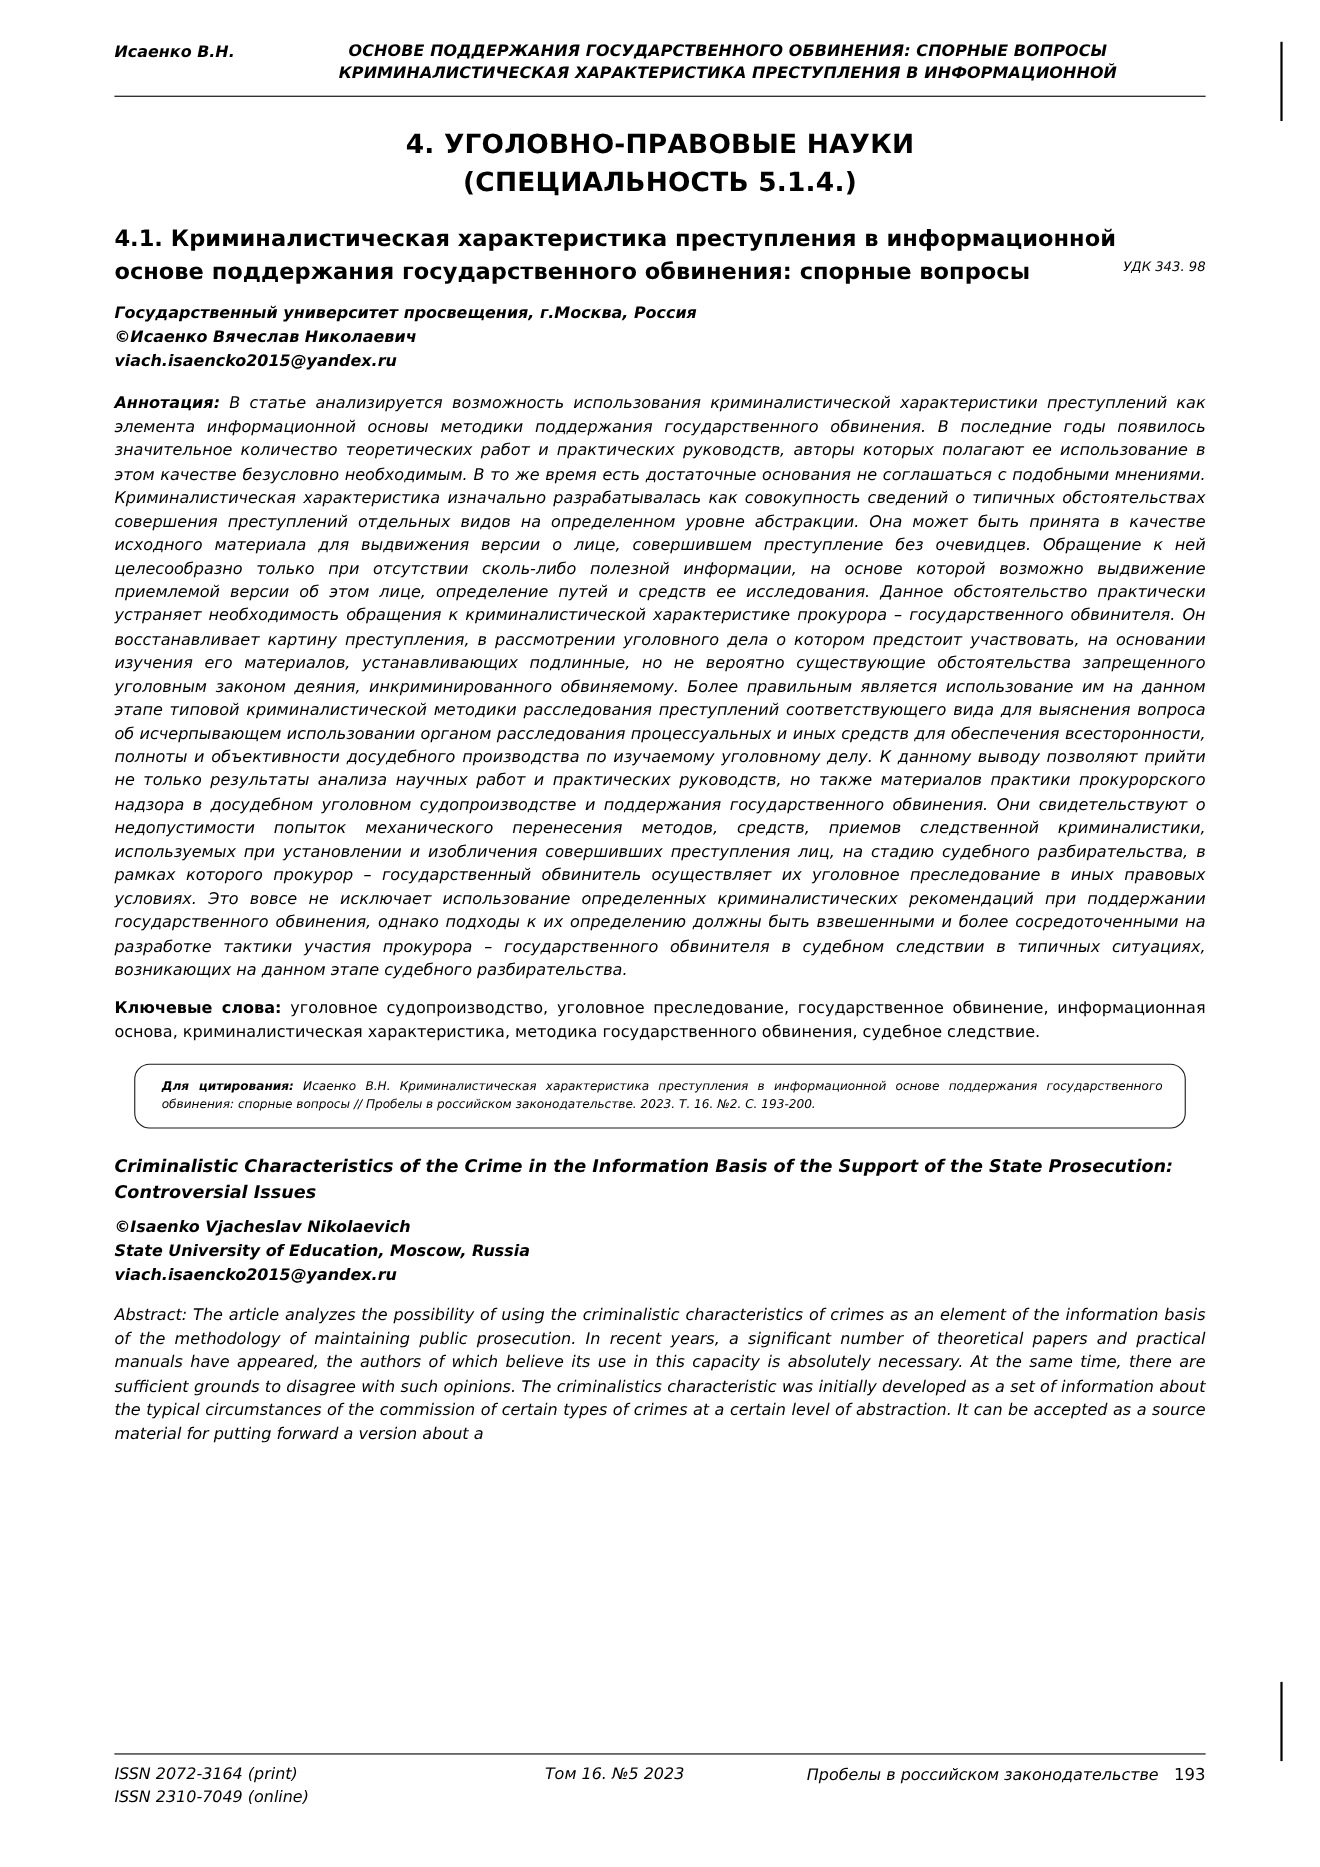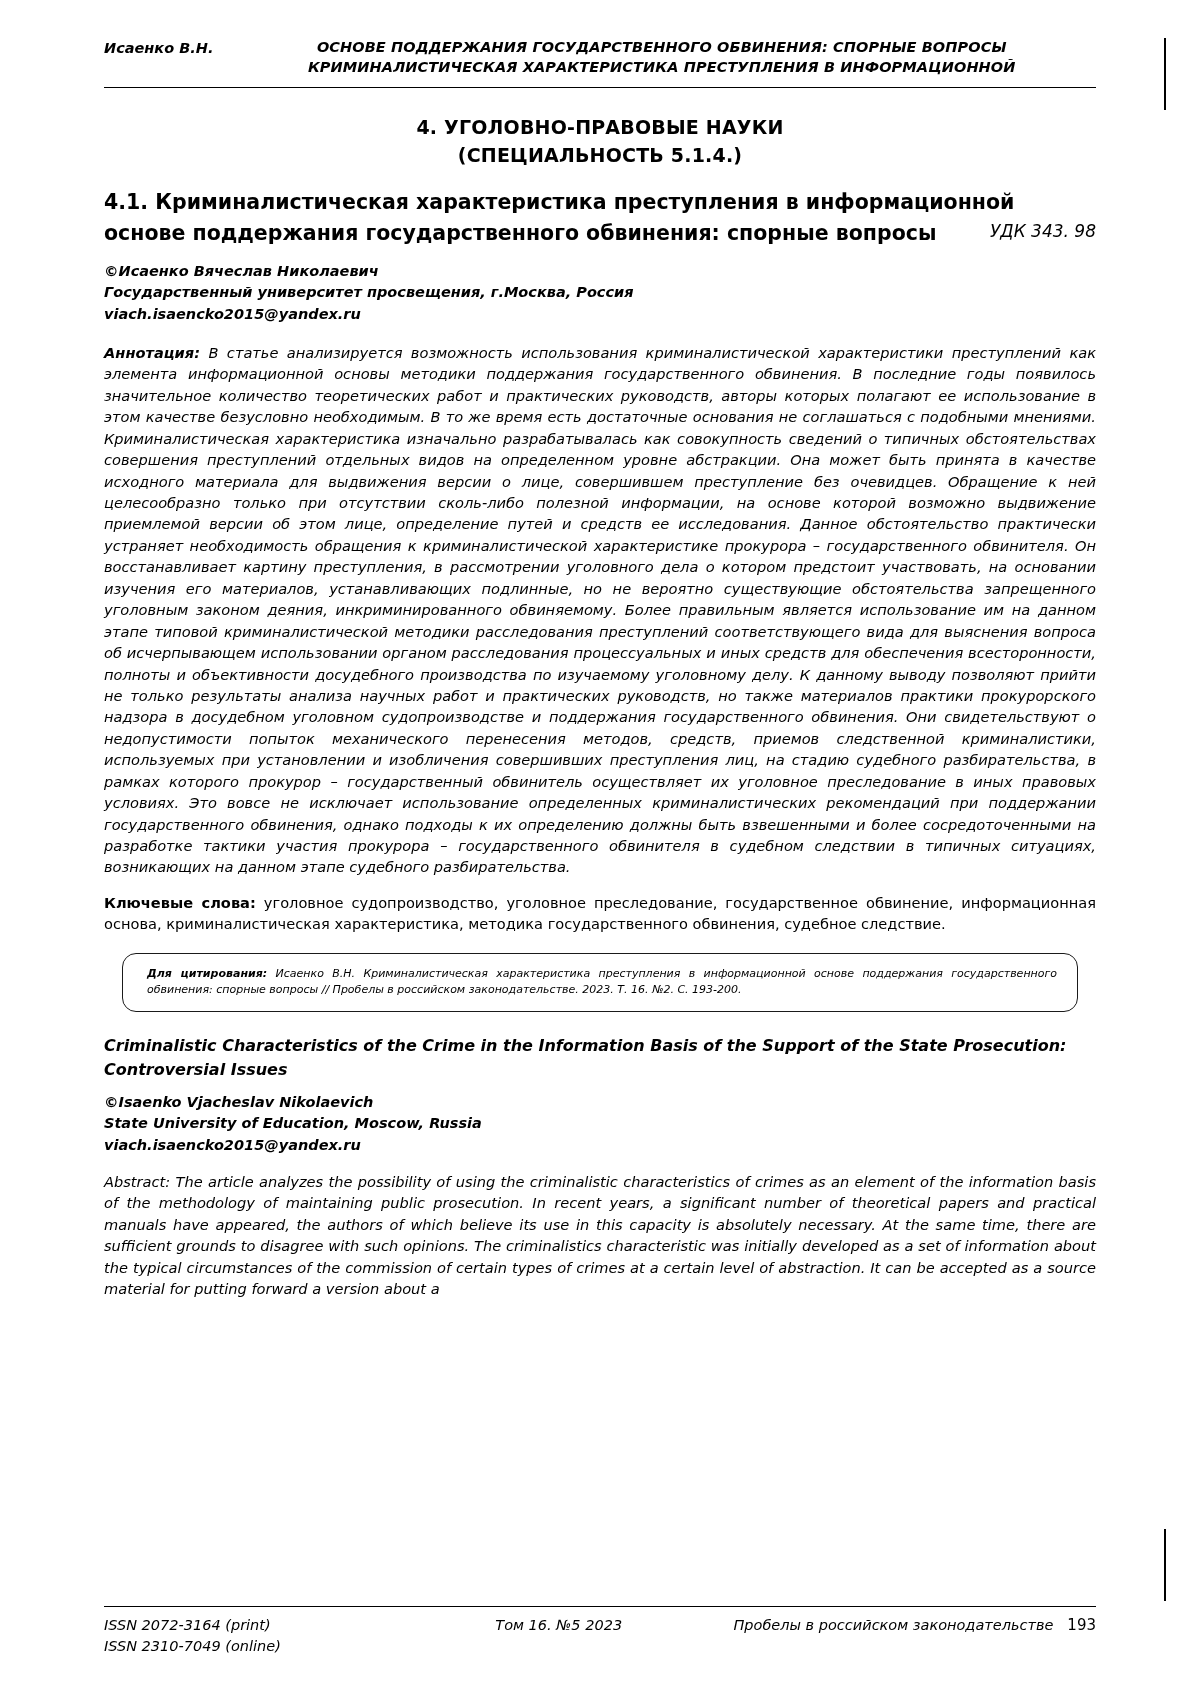--- a/index.html
+++ b/index.html
@@ -67,21 +67,21 @@
     bottom: 96px;
     width: 1.6px;
     height: 72px;
     background: #000;
   }
 
   
   .section-heading {
     text-align: center;
     font-weight: bold;
-    font-size: 19px;
+    font-size: 24px;
     line-height: 1.45;
     margin: 26px 0 18px 0;
     letter-spacing: 0.2px;
   }
 
   
   .article-title {
     font-weight: bold;
     font-size: 20.5px;
     line-height: 1.5;
@@ -89,21 +89,21 @@
   }
   .udk-row {
     position: relative;
     height: 0;
   }
   .udk {
     position: absolute;
     right: 0;
     top: -30px;
     font-style: italic;
-    font-size: 17px;
+    font-size: 12px;
   }
 
   
   .author-block {
     font-style: italic;
     font-weight: bold;
     font-size: 14.5px;
     line-height: 1.5;
     margin: 12px 0 0 0;
   }
@@ -164,21 +164,21 @@
     line-height: 1.47;
     text-align: justify;
   }
   .en-abstract .lead { font-weight: normal; margin-top: 40px; }
 
   
   .footer {
     position: absolute;
     left: 104px;
     right: 104px;
-    bottom: 40px;
+    bottom: 52px;
   }
   .rule-bottom {
     border-top: 1.6px solid #000;
     width: 100%;
     margin-bottom: 8px;
   }
   .footer-row {
     display: flex;
     align-items: flex-start;
     font-style: italic;
@@ -221,22 +221,22 @@
     <div>4. УГОЛОВНО-ПРАВОВЫЕ НАУКИ</div>
     <div>(СПЕЦИАЛЬНОСТЬ 5.1.4.)</div>
   </div>
 
   <div class="article-title">4.1. Криминалистическая характеристика преступления в информационной основе поддержания государственного обвинения: спорные вопросы</div>
   <div class="udk-row">
     <div class="udk">УДК 343. 98</div>
   </div>
 
   <div class="author-block">
+    <div>Государственный университет просвещения, г.Москва, Россия</div>
     <div>©Исаенко Вячеслав Николаевич</div>
-    <div>Государственный университет просвещения, г.Москва, Россия</div>
     <div>viach.isaencko2015@yandex.ru</div>
   </div>
 
   <div class="abstract">
     <span class="lead">Аннотация:</span><span> В статье анализируется возможность использования криминалистической характеристики преступлений как элемента информационной основы методики поддержания государственного обвинения. В последние годы появилось значительное количество теоретических работ и практических руководств, авторы которых полагают ее использование в этом качестве безусловно необходимым. В то же время есть достаточные основания не соглашаться с подобными мнениями. Криминалистическая характеристика изначально разрабатывалась как совокупность  сведений о типичных обстоятельствах совершения преступлений отдельных видов на определенном уровне абстракции. Она может быть принята в качестве исходного материала для выдвижения версии о лице, совершившем преступление без очевидцев.  Обращение к ней целесообразно только при отсутствии сколь-либо полезной информации, на основе которой возможно выдвижение приемлемой версии об этом лице, определение путей и средств ее исследования. Данное обстоятельство практически устраняет необходимость обращения к криминалистической характеристике прокурора – государственного обвинителя. Он восстанавливает картину преступления, в рассмотрении уголовного дела о котором предстоит участвовать, на основании изучения его материалов, устанавливающих подлинные, но не вероятно существующие обстоятельства запрещенного уголовным законом деяния, инкриминированного обвиняемому. Более правильным является использование им на данном этапе типовой криминалистической методики расследования преступлений соответствующего вида для выяснения вопроса об исчерпывающем использовании органом расследования процессуальных и иных средств для обеспечения всесторонности, полноты и объективности досудебного производства по изучаемому уголовному делу. К данному выводу позволяют прийти не только результаты анализа научных работ и практических руководств, но также материалов практики прокурорского надзора в досудебном уголовном судопроизводстве и поддержания государственного обвинения. Они свидетельствуют о недопустимости попыток механического перенесения методов, средств, приемов следственной криминалистики, используемых при установлении и изобличения совершивших преступления лиц, на стадию судебного разбирательства, в рамках которого прокурор – государственный обвинитель осуществляет их уголовное преследование в иных правовых условиях. Это вовсе не исключает использование определенных криминалистических рекомендаций при поддержании государственного обвинения, однако подходы к их определению должны быть взвешенными и более сосредоточенными на разработке тактики участия прокурора – государственного обвинителя в судебном следствии в типичных ситуациях, возникающих на данном этапе судебного разбирательства.</span>
   </div>
 
   <div class="keywords">
     <span class="lead">Ключевые слова:</span><span> уголовное судопроизводство, уголовное преследование, государственное обвинение, информационная основа, криминалистическая характеристика,  методика государственного обвинения, судебное следствие.</span>
   </div>

